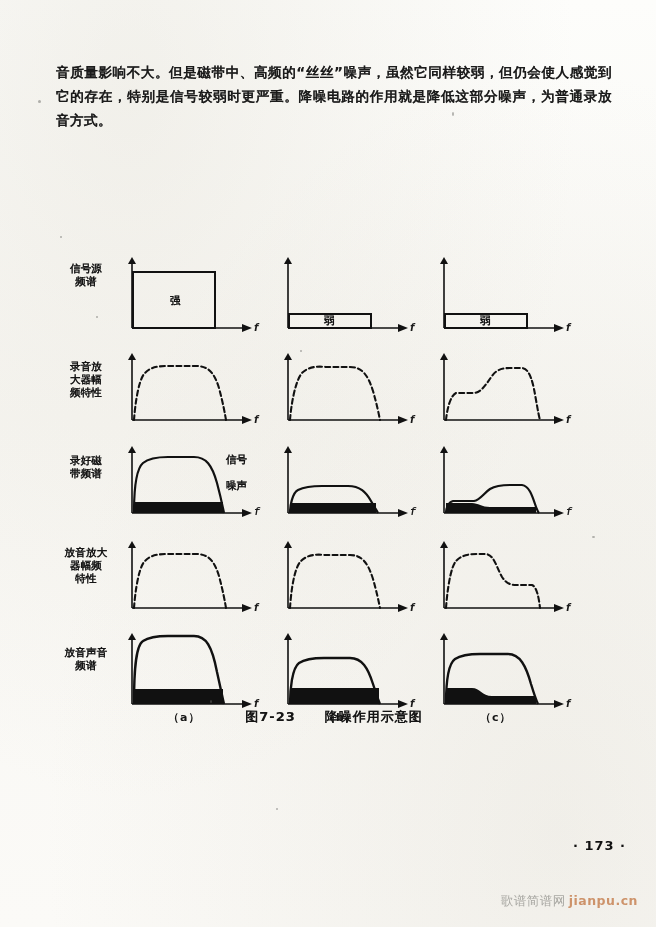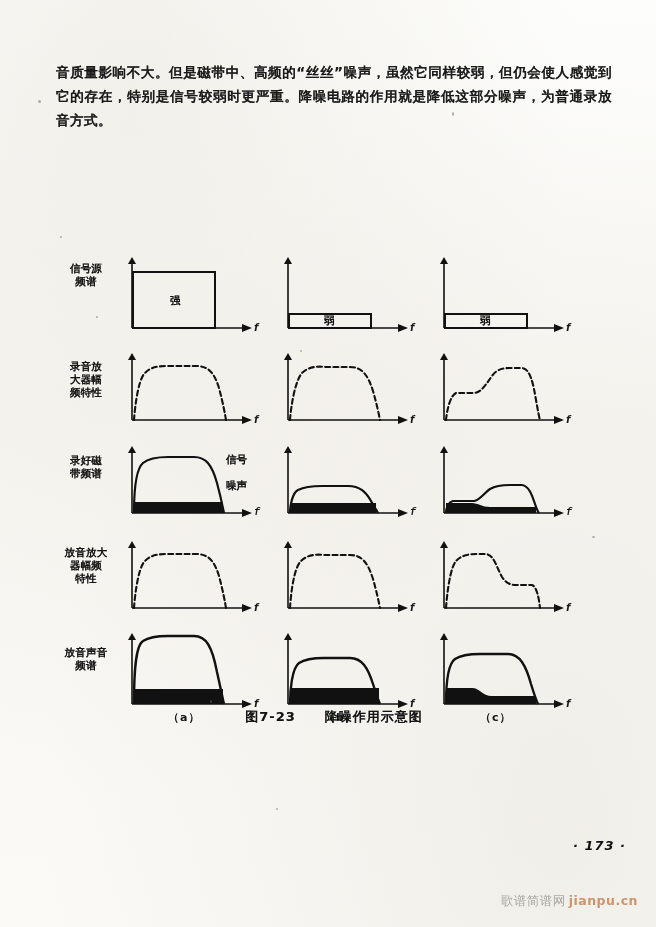--- a/index.html
+++ b/index.html
@@ -123,21 +123,20 @@
   }
   .fig-caption .cap-gap { display: inline-block; width: 18px; }
 
   
   .page-number {
     position: absolute;
     right: 30px;
     top: 838px;
     font-size: 13px;
     font-weight: 800;
-    font-style: italic;
     color: #111;
     letter-spacing: 1px;
   }
   .watermark {
     position: absolute;
     right: 18px;
     top: 893px;
     font-size: 12.5px;
     letter-spacing: 0.5px;
     opacity: 0.72;

